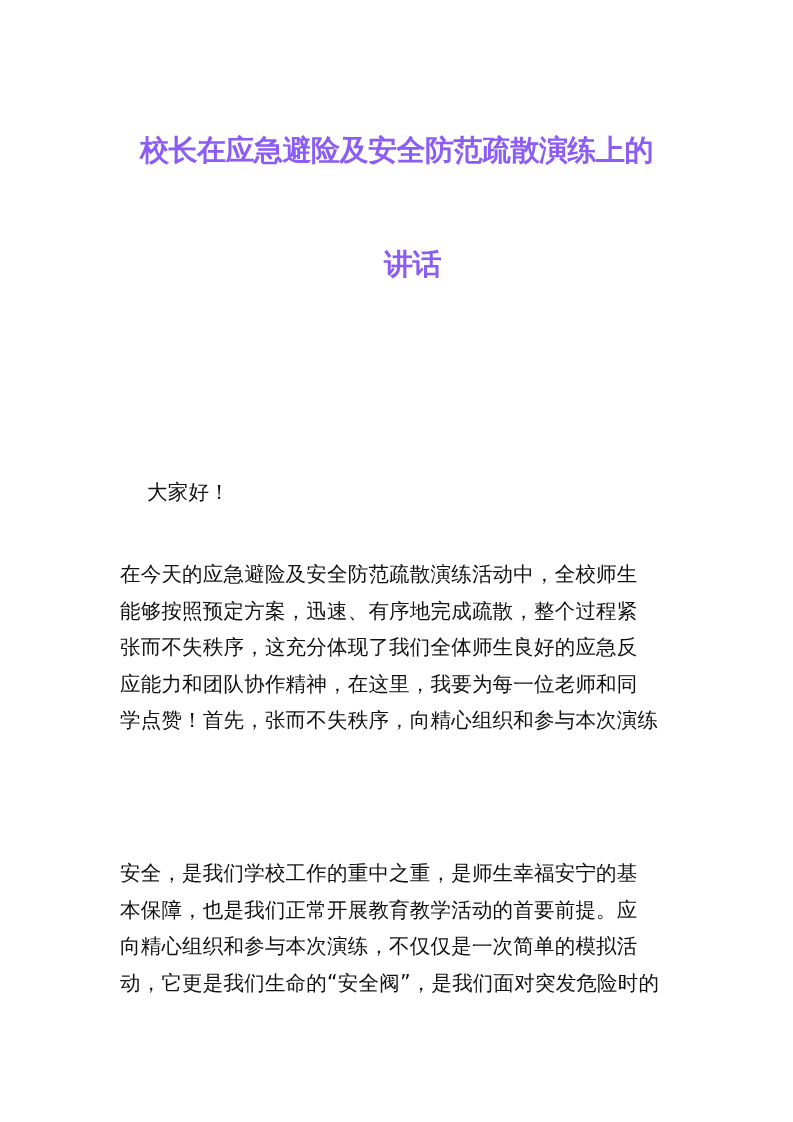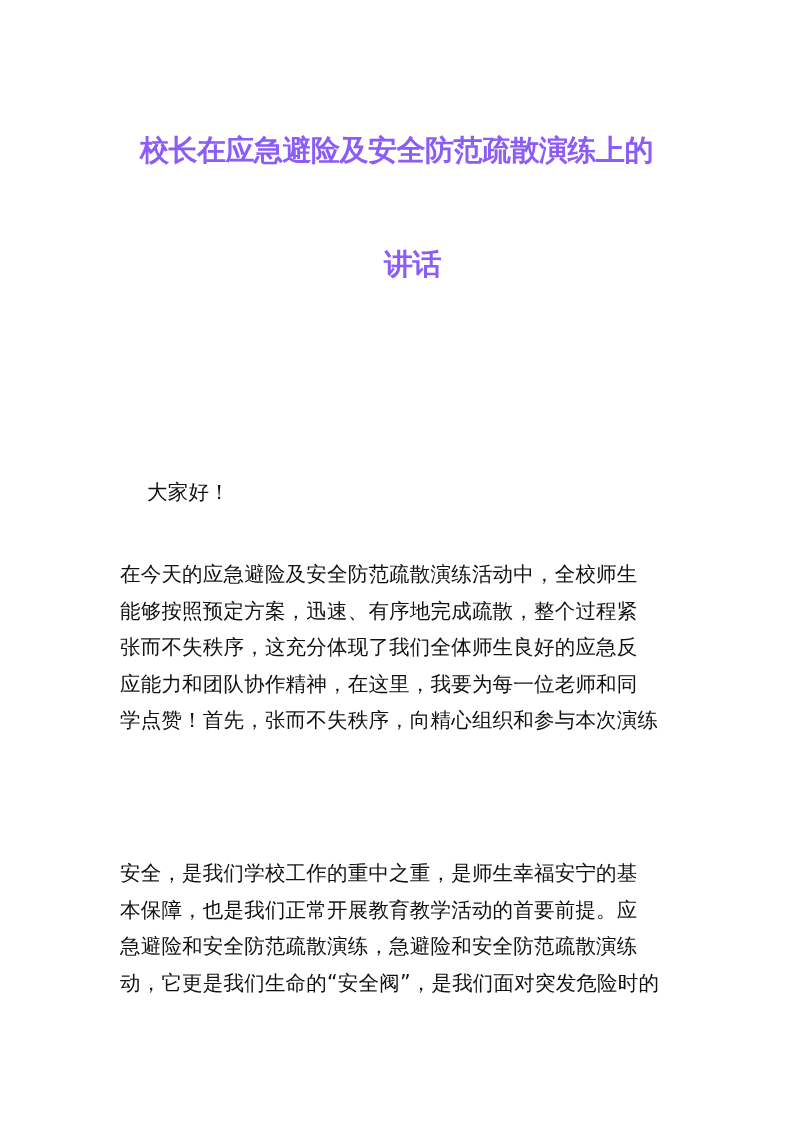--- a/index.html
+++ b/index.html
@@ -67,17 +67,17 @@
     <span class="line">在今天的应急避险及安全防范疏散演练活动中，全校师生</span>
     <span class="line">能够按照预定方案，迅速、有序地完成疏散，整个过程紧</span>
     <span class="line">张而不失秩序，这充分体现了我们全体师生良好的应急反</span>
     <span class="line">应能力和团队协作精神，在这里，我要为每一位老师和同</span>
     <span class="line">学点赞！首先，张而不失秩序，向精心组织和参与本次演练</span>
   </div>
 
   <div class="para p-body2">
     <span class="line">安全，是我们学校工作的重中之重，是师生幸福安宁的基</span>
     <span class="line">本保障，也是我们正常开展教育教学活动的首要前提。应</span>
-    <span class="line">急避险和安全防范疏散演练，急避险和安全防范疏散演练</span>
+    <span class="line">向精心组织和参与本次演练，不仅仅是一次简单的模拟活</span>
     <span class="line">动，它更是我们生命的“安全阀”，是我们面对突发危险时的</span>
   </div>
 
 </div>
 
 </body></html>

